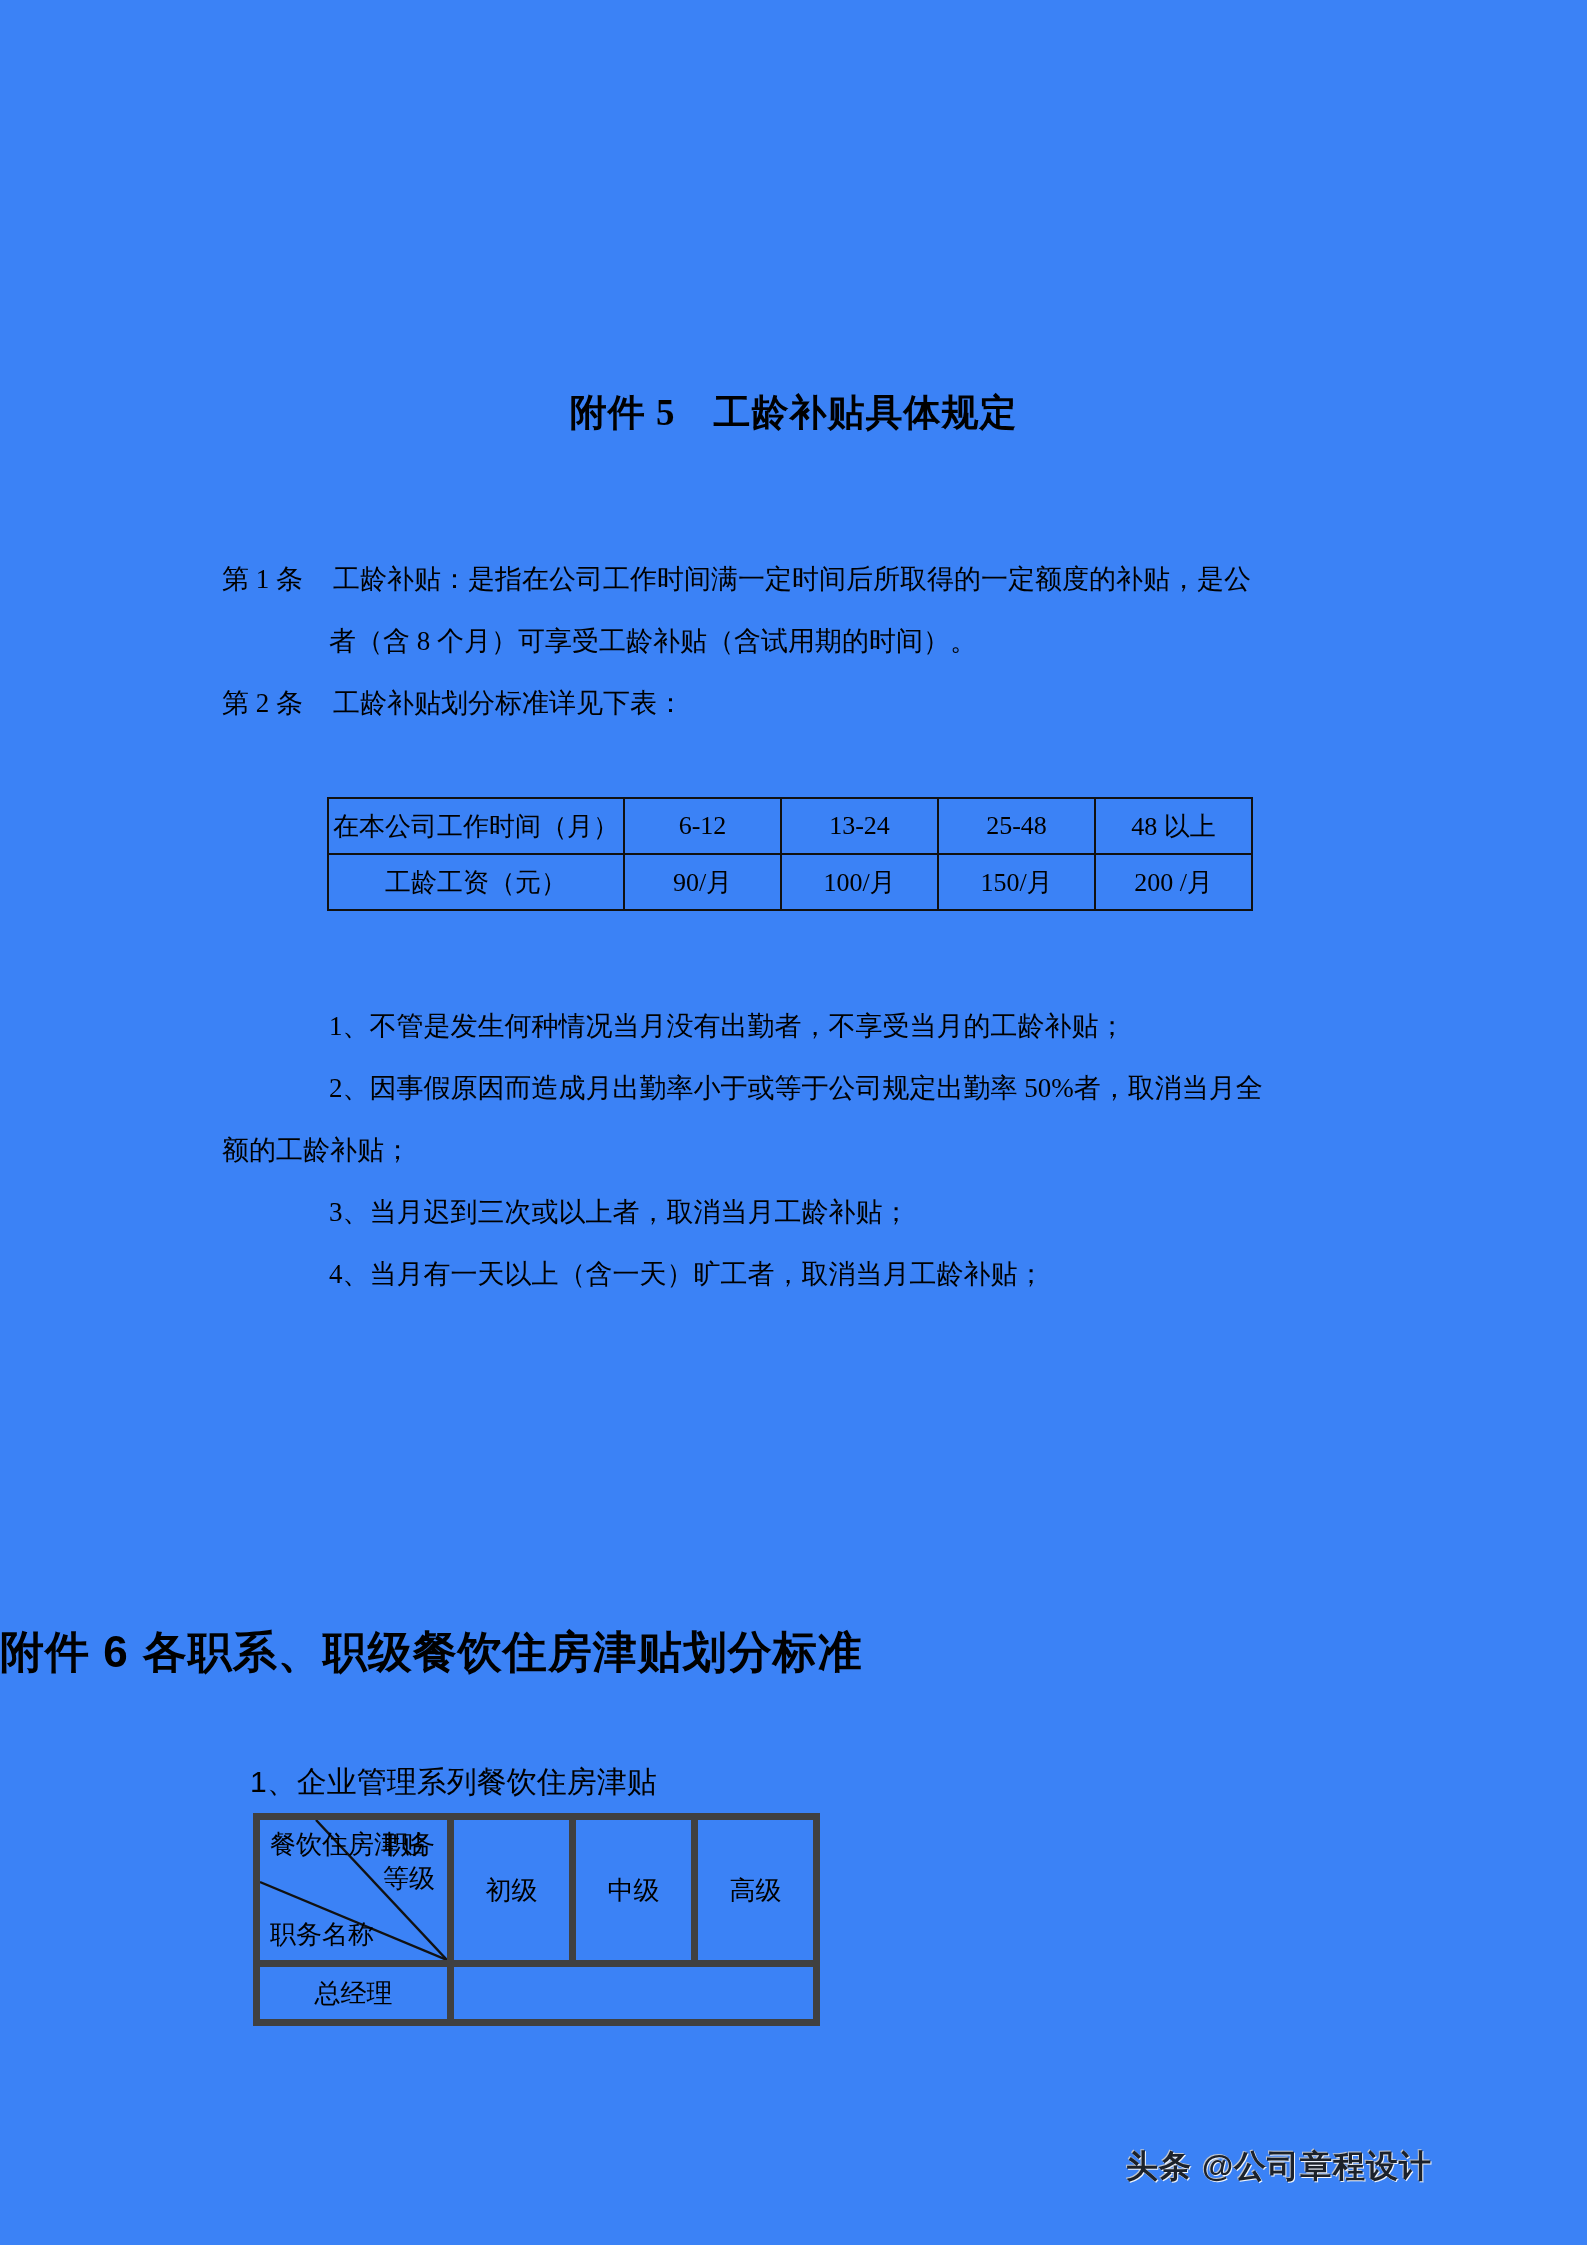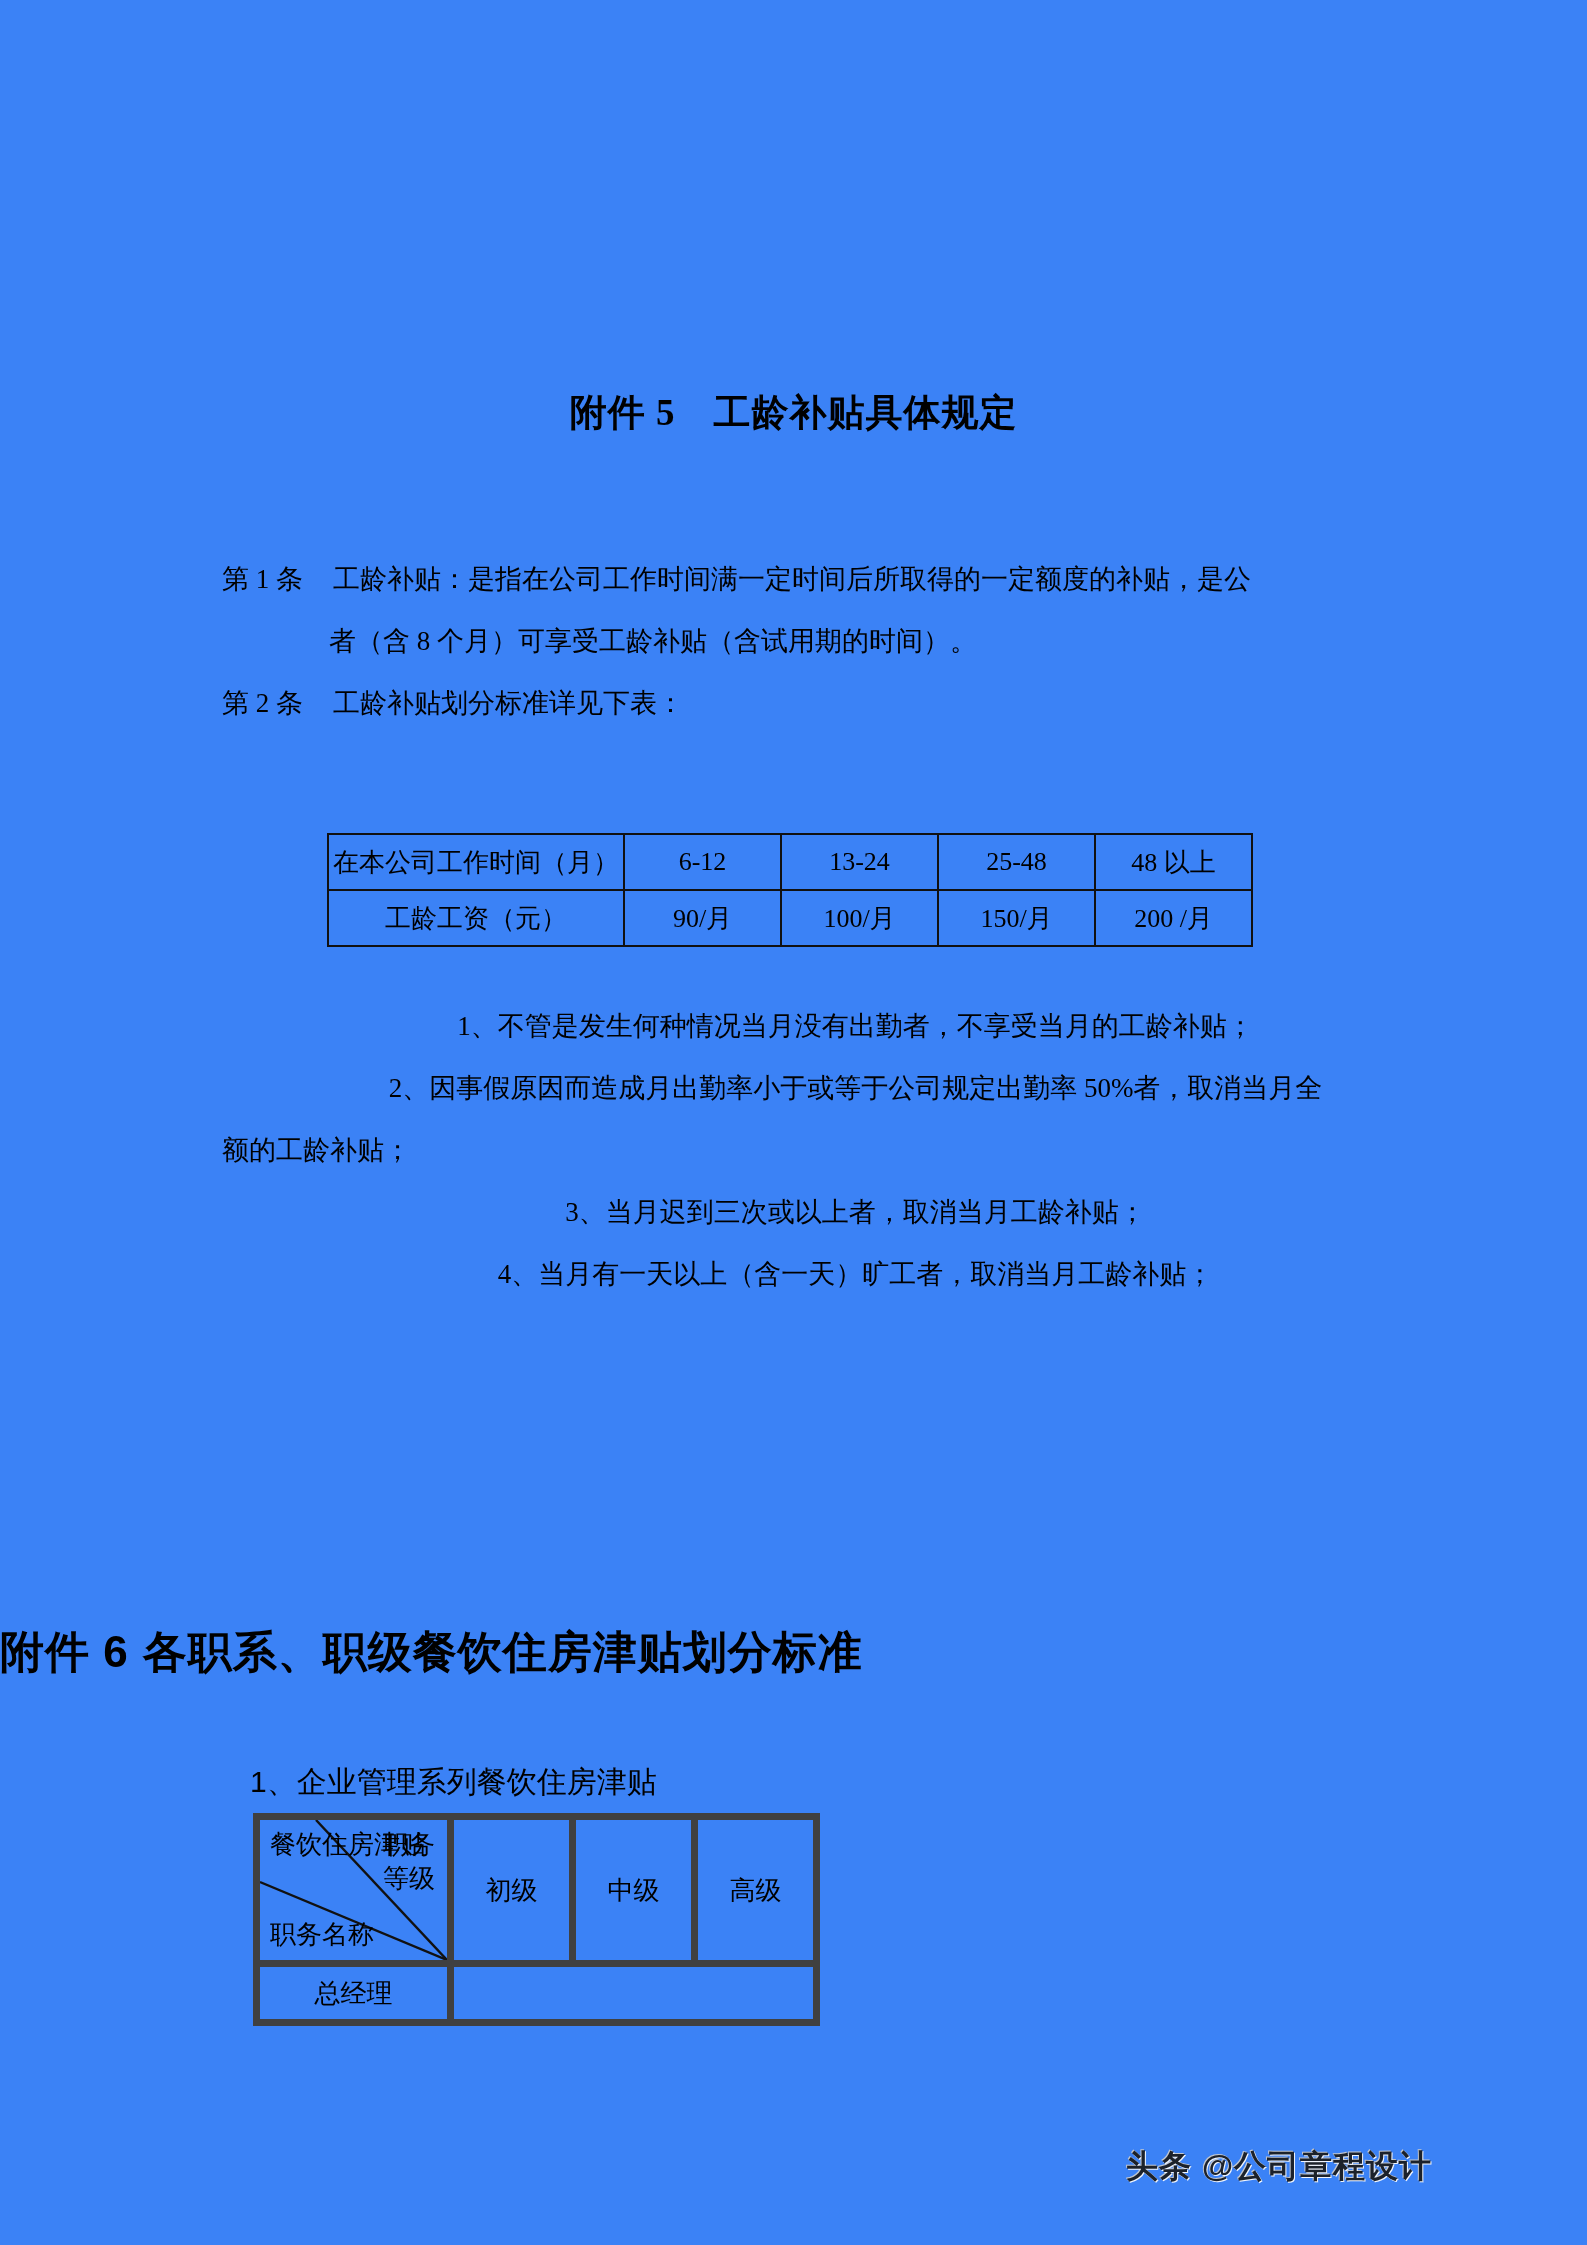--- a/index.html
+++ b/index.html
@@ -46,21 +46,20 @@
   .art-line { white-space: nowrap; }
   .art-label { display: inline-block; }
   .art-gap { display: inline-block; width: 30px; }
   .cont-line { display: block; padding-left: 107px; white-space: nowrap; }
 
   
   .table1-wrap {
     position: absolute;
     left: 327px;
     top: 797px;
-    margin-top: 36px;
   }
   table.t1 {
     border-collapse: collapse;
     font-size: 26px;
   }
   table.t1 td {
     border: 2px solid #111;
     height: 54px;
     text-align: center;
     vertical-align: middle;
@@ -79,21 +78,21 @@
     white-space: nowrap;
   }
   .list-block {
     position: absolute;
     left: 222px;
     top: 995px;
     width: 1160px;
     font-size: 27px;
     line-height: 62px;
   }
-  .li-row { display: block; padding-left: 107px; white-space: nowrap; text-align: center; }
+  .li-row { display: block; padding-left: 107px; white-space: nowrap; }
   .li-wrap { display: block; padding-left: 0px; white-space: nowrap; }
 
   
   .title-6 {
     position: absolute;
     left: 0;
     top: 1623px;
     width: 100%;
     text-align: left;
     font-size: 44px;

